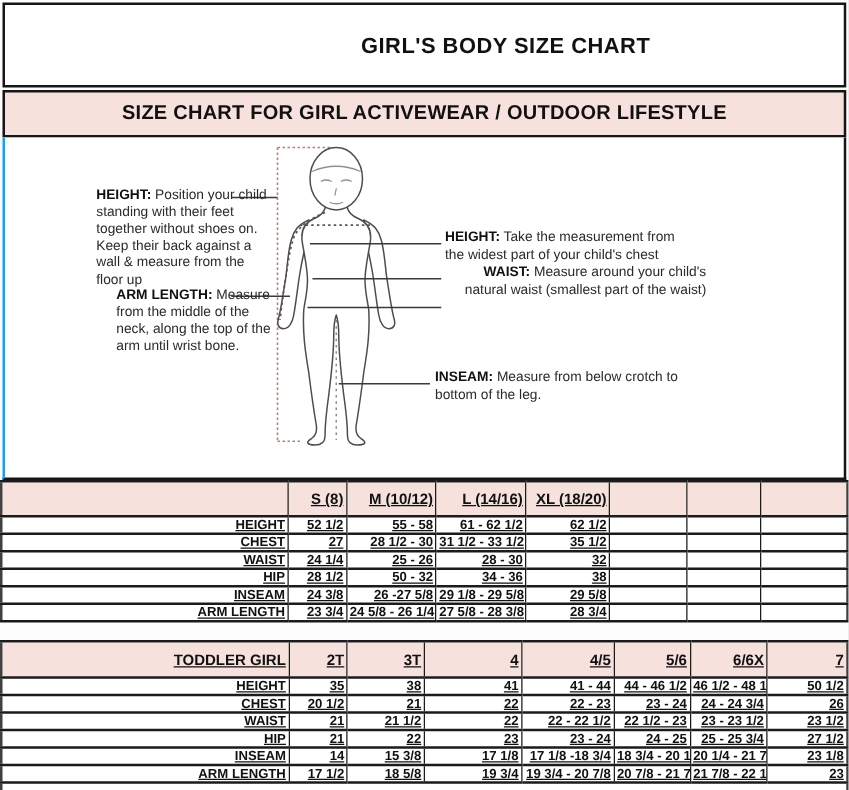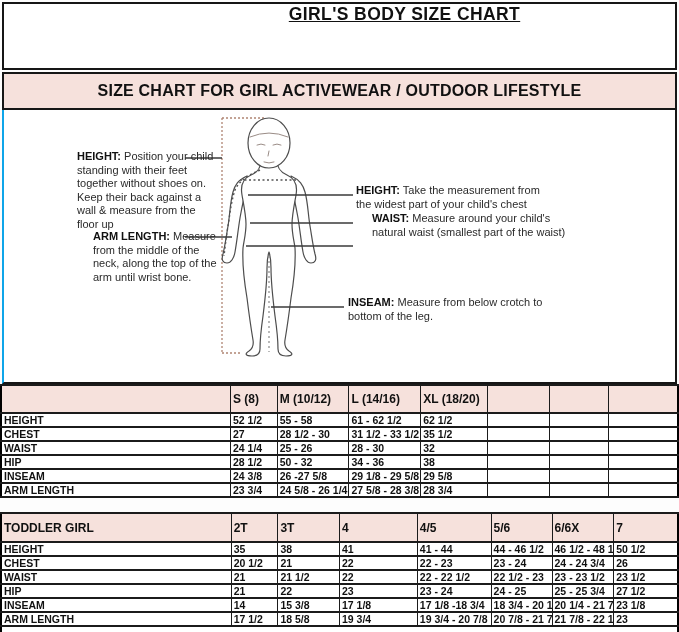--- a/index.html
+++ b/index.html
@@ -5,21 +5,21 @@
   html,body{margin:0;padding:0;background:#e8e8e8;}
   .page{
     position:relative; width:679px; height:632px; background:#fdfdfd;
     font-family:"Liberation Sans", sans-serif; color:#111; overflow:hidden;
     box-shadow:0 0 0 1px #cfcfcf;
   }
   
   .title-box{
     position:absolute; left:2px; top:2px; width:671px; height:64px;
     background:#fff; border:2px solid #161616;
-    display:flex; align-items:flex-start; justify-content:center;text-decoration:underline;
+    display:flex; align-items:center; justify-content:center;
   }
   .title-box h1{
     margin:0; font-size:17.5px; font-weight:bold; letter-spacing:.4px;
     padding-left:130px; white-space:nowrap;
   }
   
   .banner{
     position:absolute; left:2px; top:72px; width:671px; height:34px;
     background:var(--pink); border:2px solid #161616;
     display:flex; align-items:center; justify-content:center;
@@ -30,29 +30,29 @@
     position:absolute; left:2px; top:110px; width:671px; height:272px;
     background:#fff; border-left:2px solid #0ea5e9; border-right:2px solid #161616;
     border-bottom:2px solid #161616;
   }
   .diagram svg{position:absolute; left:0; top:0;}
   .note{ position:absolute; font-size:11px; line-height:13.5px; color:#2a2a2a;}
   .note b{ color:#111;}
   .note-height{ left:73px; top:40px;  width:141px;}
   .note-armlength{ left:89px; top:120px; width:132px;}
   .note-chest{ left:352px; top:74px;  width:190px;}
-  .note-waist{ left:368px; top:102px; width:205px;}
+  .note-waist{ left:356px; top:102px; width:205px;text-align:right;}
   .note-hip{   left:352px; top:131px; width:185px;}
   .note-inseam{left:344px; top:186px; width:200px;}
   
   .size-table{
     position:absolute; left:0; width:679px;
     border-collapse:collapse; table-layout:fixed;
-    border:2px solid #000000;
-    font-size:10.5px; font-weight:bold; text-align:left;
+    border:2px solid #404040;
+    font-size:10.5px; font-weight:bold; text-align:right;text-decoration:underline;
   }
   .size-table th, .size-table td{
     border:2px solid #1b1b1b; border-left-width:1px; border-right-width:1px;
     padding:0 2px; overflow:hidden; white-space:nowrap;
   }
   .size-table th{ background:var(--pink); font-size:12px; }
   .size-table td{ background:#fff; }
   .t1{ top:384px; }
   .t1 th{ height:26px; }
   .t1 td{ height:12px; }

